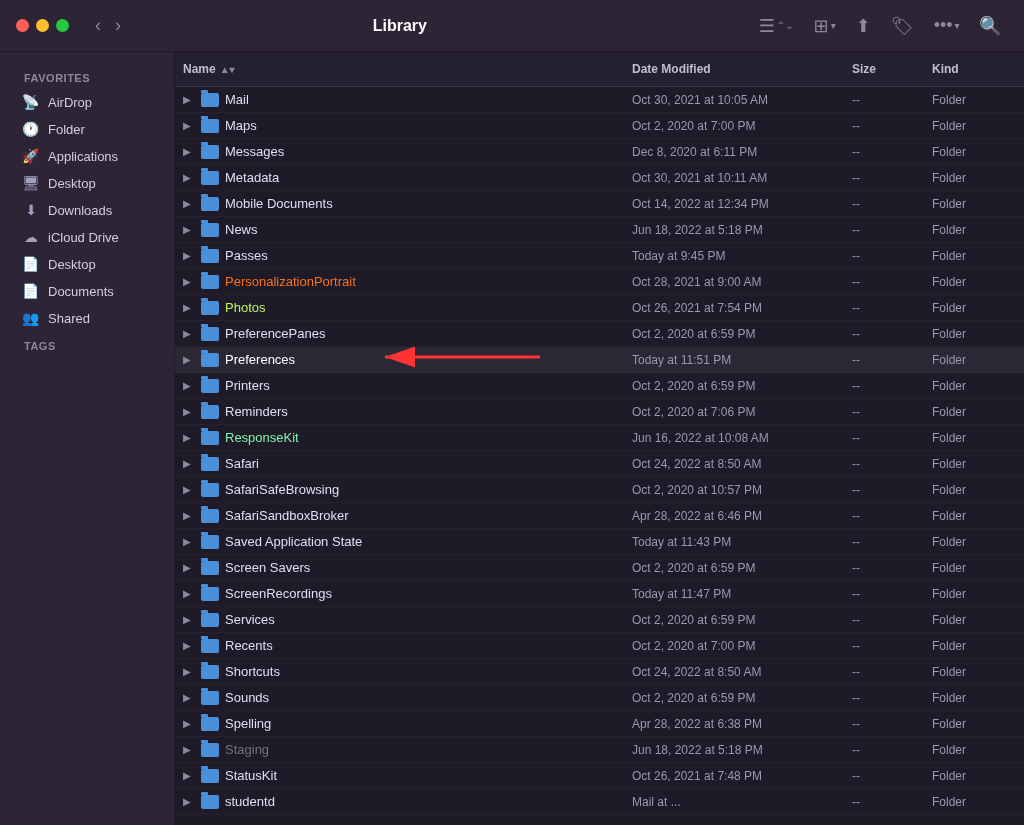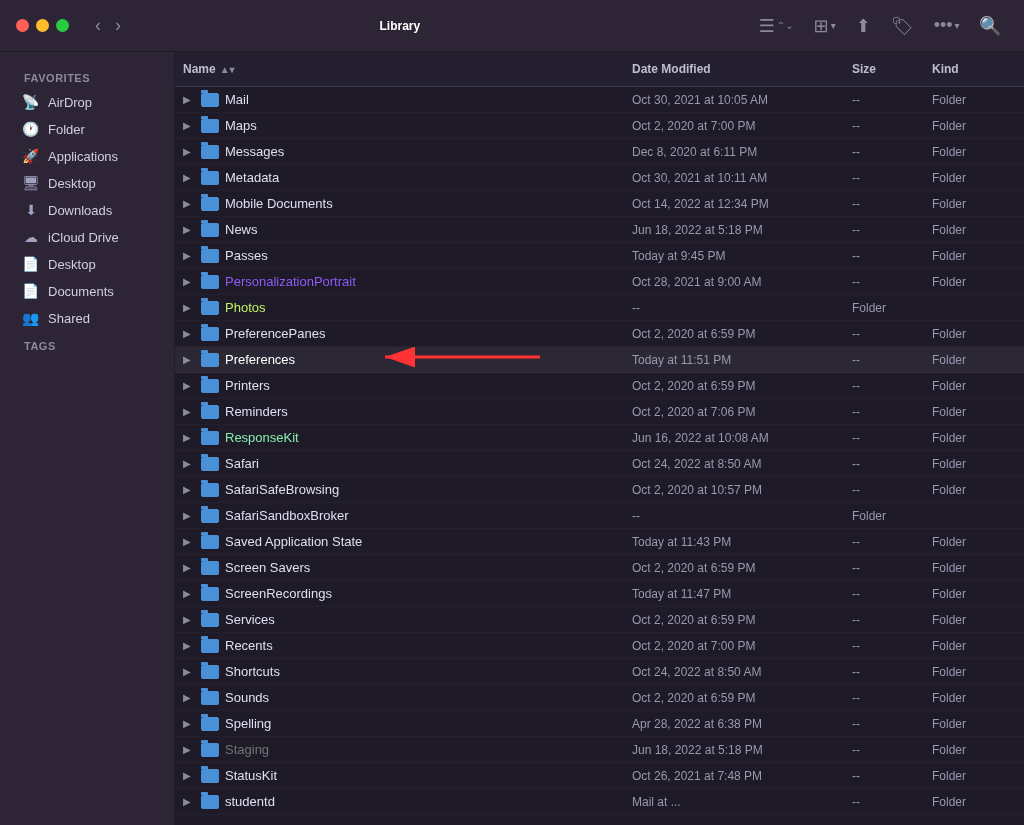--- a/index.html
+++ b/index.html
@@ -44,21 +44,21 @@
     .nav-btn {
       background: none;
       border: none;
       color: #8a8a9a;
       font-size: 18px;
       cursor: pointer;
       padding: 4px 6px;
       border-radius: 4px;
     }
     .window-title {
-      font-size: 12px;
+      font-size: 16px;
       font-weight: 600;
       color: #ffffff;
       flex: 1;
       text-align: center;
       margin-left: -80px;
     }
     .toolbar-right {
       display: flex;
       align-items: center;
       gap: 8px;
@@ -378,32 +378,33 @@
       <span style="color:#e0ddf0">Passes</span>
     </div>
     <div class="file-date">Today at 9:45 PM</div>
     <div class="file-size">--</div>
     <div class="file-kind">Folder</div>
   </div>
         <div class="file-row">
     <div class="file-name-cell">
       <span class="expand-arrow">▶</span>
       <span class="folder-icon"></span>
-      <span style="color:#8b5cf6">PersonalizationPortrait</span>
+      <span style="color:#f97316">PersonalizationPortrait</span>
     </div>
     <div class="file-date">Oct 28, 2021 at 9:00 AM</div>
     <div class="file-size">--</div>
     <div class="file-kind">Folder</div>
   </div>
         <div class="file-row">
     <div class="file-name-cell">
       <span class="expand-arrow">▶</span>
       <span class="folder-icon"></span>
       <span style="color:#bef264">Photos</span>
     </div>
+    <div class="file-date">Oct 26, 2021 at 7:54 PM</div>
     <div class="file-size">--</div>
     <div class="file-kind">Folder</div>
   </div>
         <div class="file-row">
     <div class="file-name-cell">
       <span class="expand-arrow">▶</span>
       <span class="folder-icon"></span>
       <span style="color:#e0ddf0">PreferencePanes</span>
     </div>
     <div class="file-date">Oct 2, 2020 at 6:59 PM</div>
@@ -469,20 +470,21 @@
     <div class="file-date">Oct 2, 2020 at 10:57 PM</div>
     <div class="file-size">--</div>
     <div class="file-kind">Folder</div>
   </div>
         <div class="file-row">
     <div class="file-name-cell">
       <span class="expand-arrow">▶</span>
       <span class="folder-icon"></span>
       <span style="color:#e0ddf0">SafariSandboxBroker</span>
     </div>
+    <div class="file-date">Apr 28, 2022 at 6:46 PM</div>
     <div class="file-size">--</div>
     <div class="file-kind">Folder</div>
   </div>
         <div class="file-row">
     <div class="file-name-cell">
       <span class="expand-arrow">▶</span>
       <span class="folder-icon"></span>
       <span style="color:#e0ddf0">Saved Application State</span>
     </div>
     <div class="file-date">Today at 11:43 PM</div>

